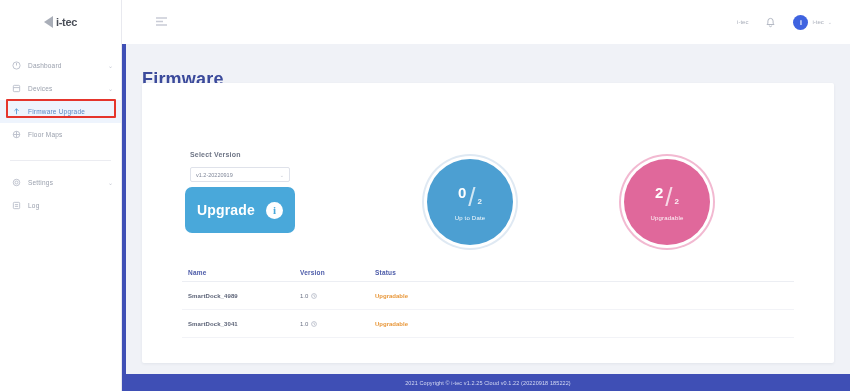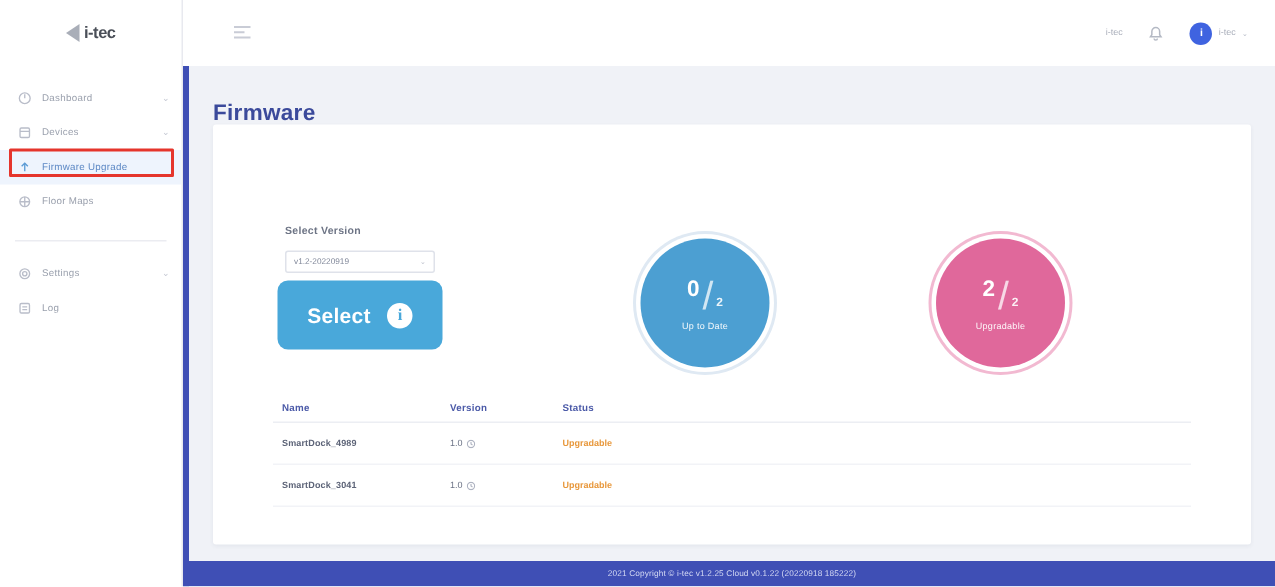--- a/index.html
+++ b/index.html
@@ -181,21 +181,21 @@
     border-left: 4px solid #3f4fb5;
     overflow: hidden;
   }
   .page-inner {
     position: relative;
     width: 724px; height: 347px;
   }
   .page-title {
     position: absolute;
     left: 16px; top: 13px;
-    font-size: 15px;
+    font-size: 18px;
     font-weight: bold;
     color: #3b4a9b;
     letter-spacing: .2px;
   }
 
   .card {
     position: absolute;
     left: 16px; top: 39px;
     width: 692px;
     height: 280px;
@@ -506,21 +506,21 @@
       <div class="card">
 
         <div class="form-label">Select Version</div>
 
         <div class="select">
           <span class="select-value">v1.2-20220919</span>
           <span class="select-caret">⌄</span>
         </div>
 
         <button class="upgrade-btn">
-          <span class="upgrade-btn-label">Select</span>
+          <span class="upgrade-btn-label">Upgrade</span>
           <span class="info-badge">i</span>
         </button>
 
         <div class="donut blue">
           <span class="donut-fraction">
             <span class="donut-num">0</span>
             <span class="donut-slash">/</span>
             <span class="donut-den">2</span>
           </span>
           <span class="donut-label">Up to Date</span>

